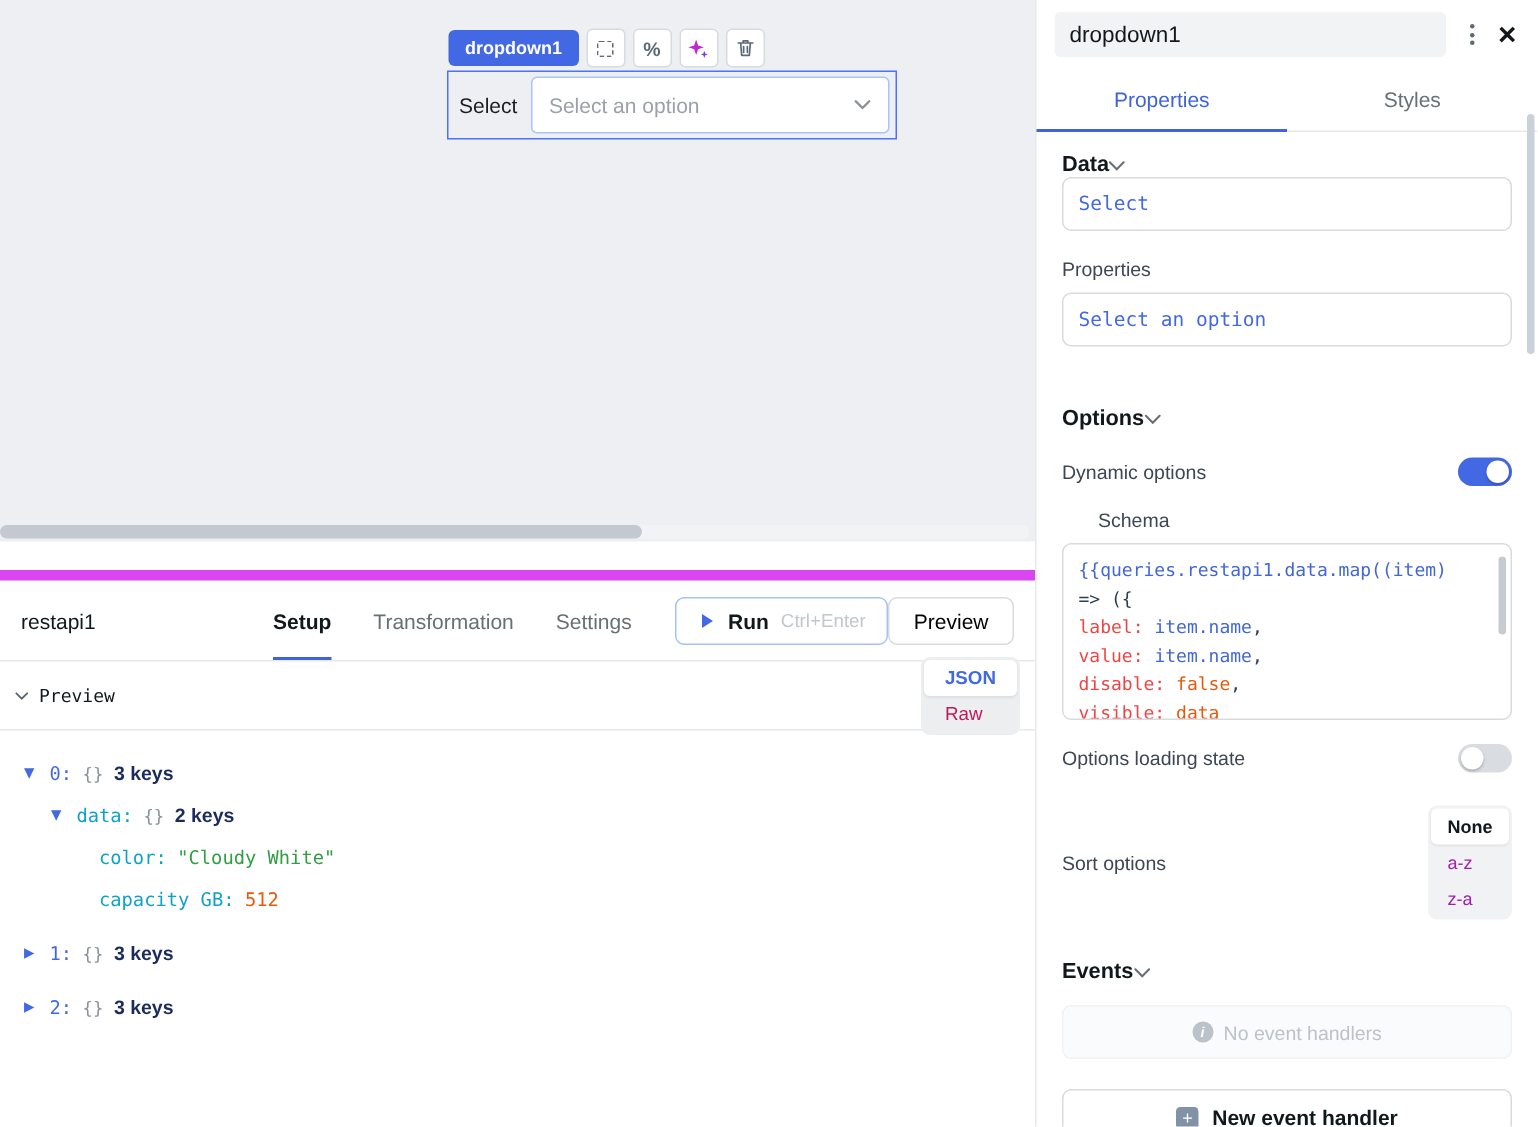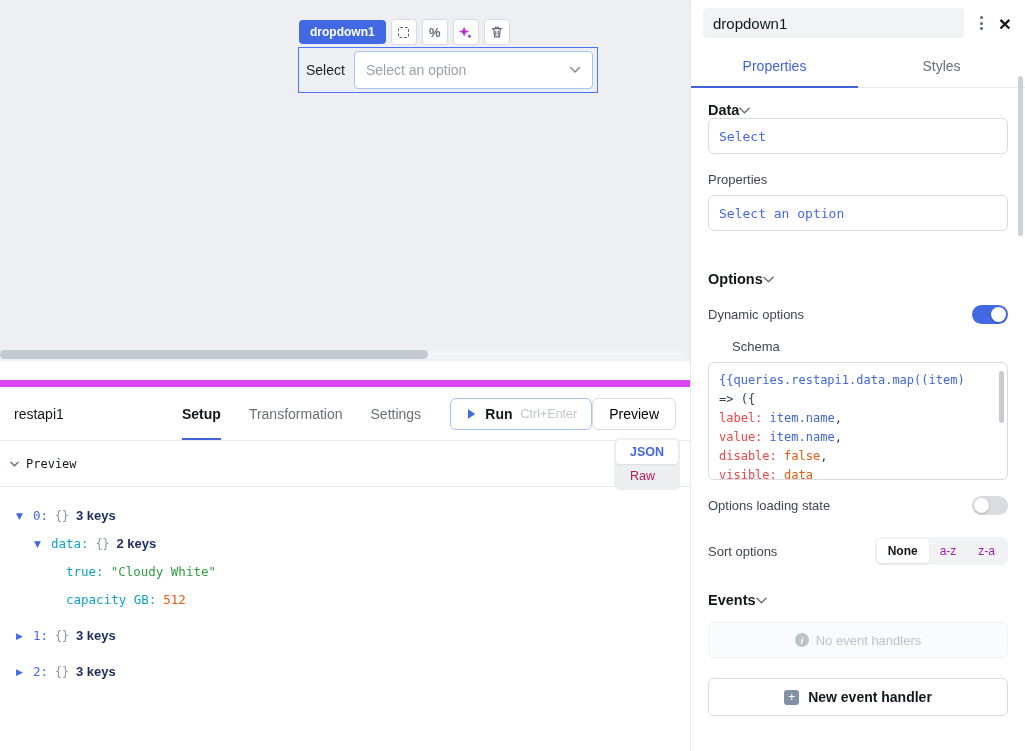--- a/index.html
+++ b/index.html
@@ -92,21 +92,21 @@
   .toggle.off { background:#D9DDE1; }
   .toggle .knob { position:absolute; top:2px; width:15px; height:15px; border-radius:50%; background:#fff; box-shadow:0 1px 2px rgba(0,0,0,.25); }
   .toggle.on .knob { right:2px; } .toggle.off .knob { left:2px; }
 
   .code-editor { position:relative; margin-top:8px; height:118px; border:1px solid #D7DBDF; border-radius:6px;
                  background:#fff; overflow:hidden; padding:8px 10px;
                  font-family:"DejaVu Sans Mono", monospace; font-size:12px; line-height:19px; cursor:text; }
   .tok-blue { color:#4166D5; } .tok-key { color:#ef4444; } .tok-atom { color:#E8590C; } .tok-def { color:#2C3E50; }
   .editor-scrollbar { position:absolute; right:3px; top:8px; width:5px; height:52px; background:#C6CBD1; border-radius:3px; }
 
-  .segmented { background:#F0F2F4; border-radius:6px; padding:2px; display:flex; }
+  .segmented { background:#F0F2F4; border-radius:6px; padding:2px; display:flex;flex-direction:column; }
   .segment { padding:5px 11px; font-size:12px; border-radius:4px; color:#a21caf; cursor:pointer; }
   .segment.active { background:#fff; color:#11181C; font-weight:bold; box-shadow:0 1px 2px rgba(0,0,0,.08); }
 
   .empty-box { margin-top:14px; height:36px; background:#FAFBFC; border:1px solid #F0F1F3; border-radius:6px;
                display:flex; align-items:center; justify-content:center; gap:7px; color:#BCC2C9; font-size:13px; }
   .info-circle { width:14px; height:14px; border-radius:50%; background:#BCC2C9; color:#fff; font-size:9.5px;
                  font-weight:bold; display:flex; align-items:center; justify-content:center; font-style:italic; }
   .new-event-btn { margin-top:20px; height:38px; width:100%; border:1px solid #D7DBDF; border-radius:6px; background:#fff;
                    display:flex; align-items:center; justify-content:center; gap:9px; cursor:pointer; }
   .plus-square { width:15px; height:15px; border-radius:3px; background:#8292A6; color:#fff; font-size:12px;
@@ -198,21 +198,21 @@
           <span class="tree-braces">{}</span>
           <span class="tree-count">3 keys</span>
         </div>
         <div class="tree-row" style="padding-left: 26px;">
           <span class="tree-arrow">▼</span>
           <span class="tree-key k-name">data:</span>
           <span class="tree-braces">{}</span>
           <span class="tree-count">2 keys</span>
         </div>
         <div class="tree-row" style="padding-left: 58px;">
-          <span class="tree-key k-name">true:</span>
+          <span class="tree-key k-name">color:</span>
           <span class="tree-val v-str">"Cloudy White"</span>
         </div>
         <div class="tree-row" style="padding-left: 58px;">
           <span class="tree-key k-name">capacity GB:</span>
           <span class="tree-val v-num">512</span>
         </div>
         <div class="tree-row top-gap" style="padding-left: 8px;">
           <span class="tree-arrow">▶</span>
           <span class="tree-key k-index">1:</span>
           <span class="tree-braces">{}</span>

